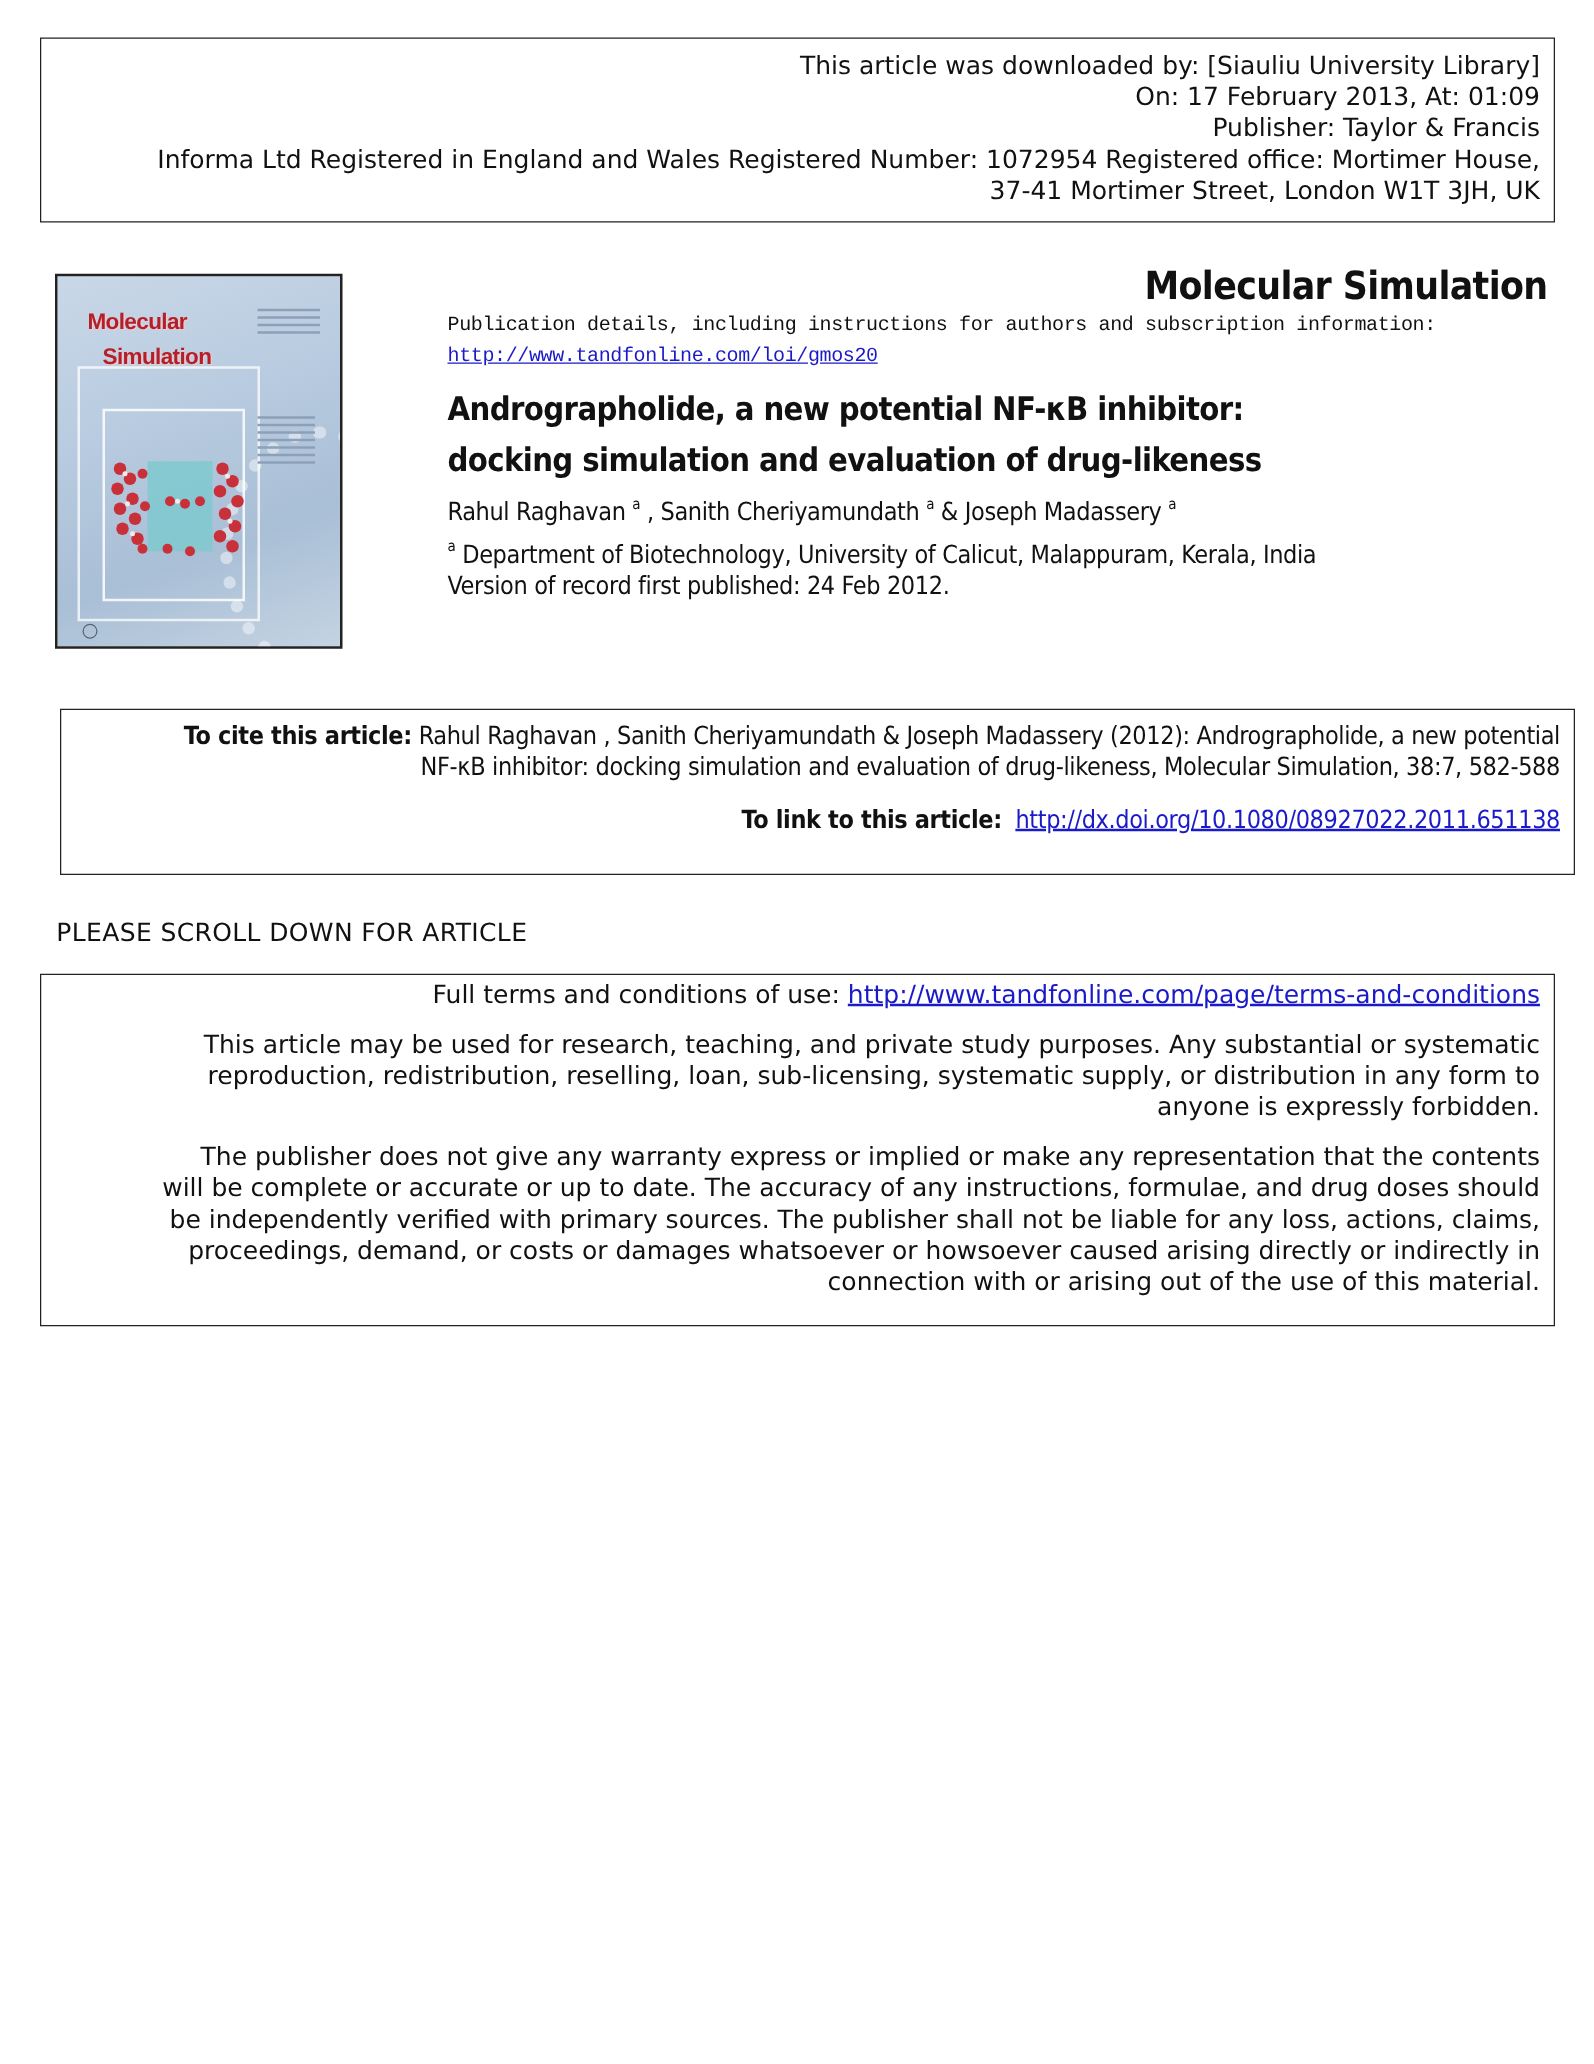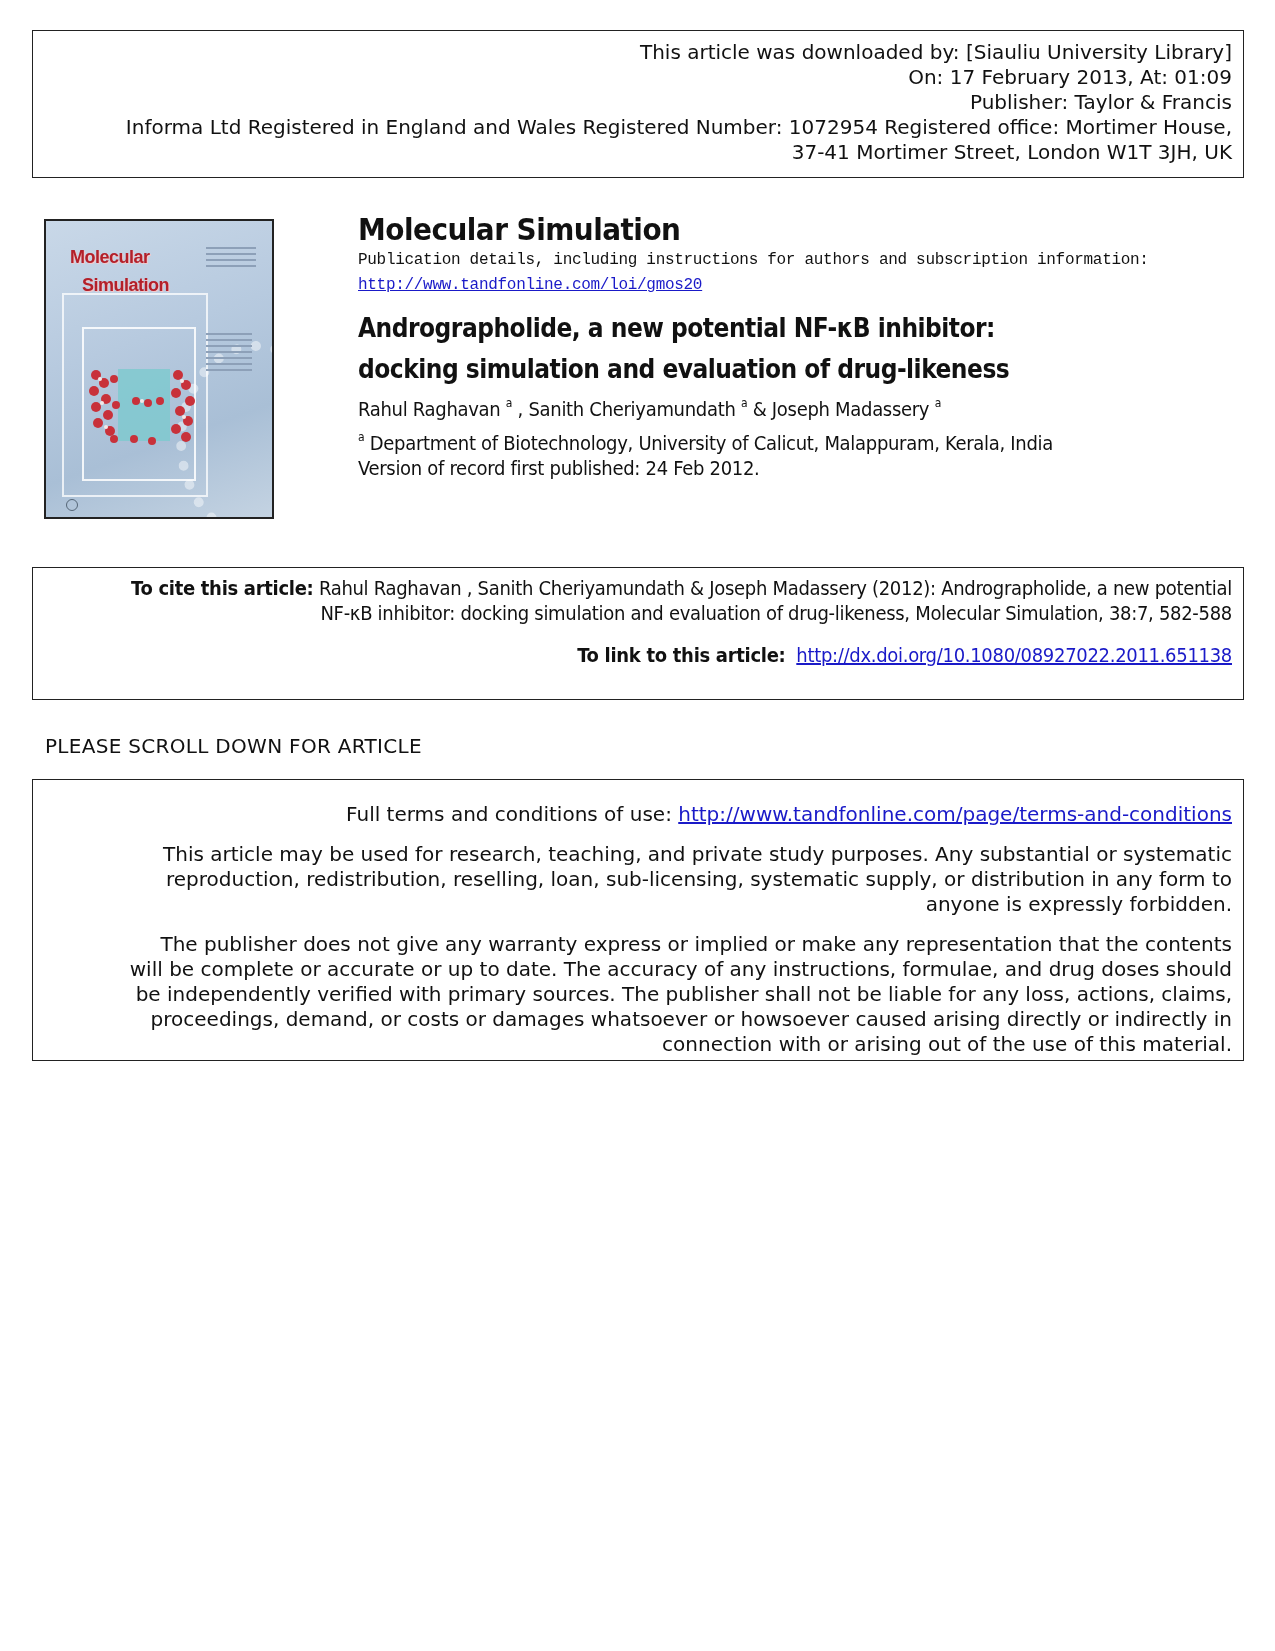--- a/index.html
+++ b/index.html
@@ -44,39 +44,39 @@
     position: absolute; left: 40px; top: 140px; width: 115px; height: 88px;
   }
   #cover .cv-tube {
     position: absolute; left: 130px; top: 120px; width: 140px; height: 180px; border-radius: 50%;
     border: 10px dotted rgba(255,255,255,0.45);
   }
   #cover .cv-logo { position: absolute; left: 20px; bottom: 6px; width: 10px; height: 10px; border-radius: 50%; border: 1px solid #567; }
 
   
   #journal { position: absolute; left: 358px; top: 210px; width: 880px; }
-  #journal-title { font-size: 31px; font-weight: bold; line-height: 38px; letter-spacing: -0.5px; }
+  #journal-title { font-size: 31px; font-weight: bold; line-height: 38px; letter-spacing: -0.5px; text-align: right; }
   .pub-details { font-size: 16px; line-height: 25px; white-space: nowrap; font-family: Liberation Mono, monospace; }
   #article-title { font-size: 26px; font-weight: bold; line-height: 41px; margin-top: 10px; letter-spacing: -0.5px; }
   #authors { font-size: 20px; line-height: 26px; margin-top: 6px; white-space: nowrap; }
   #affiliation { font-size: 20px; line-height: 26px; margin-top: 8px; white-space: nowrap; }
   #version { font-size: 20px; line-height: 25px; white-space: nowrap; }
   sup { font-size: 12px; vertical-align: 9px; line-height: 0; }
 
   
-  #cite-box { left: 32px; top: 567px; width: 1212px; height: 133px; padding: 8px 11px; }
+  #cite-box { left: 48px; top: 567px; width: 1212px; height: 133px; padding: 8px 11px; }
   #cite-box .cite { font-size: 20px; line-height: 25px; }
   #cite-box .link-line { font-size: 20px; line-height: 25px; margin-top: 17px; white-space: nowrap; }
   b.lbl { font-weight: bold; }
 
   
   #scroll-note { position: absolute; left: 45px; top: 734px; font-size: 20px; line-height: 25px; letter-spacing: 0.3px; }
 
   
-  #terms-box { left: 32px; top: 779px; width: 1212px; height: 282px; padding: 22px 11px; }
+  #terms-box { left: 32px; top: 779px; width: 1212px; height: 282px; padding: 3px 11px; }
   #terms-box p { margin: 0; font-size: 20px; line-height: 25px; }
   #terms-box p + p { margin-top: 15px; }
 </style>
 </head>
 <body>
 
 <div id="download-box" class="box sans">
   <div class="line">This article was downloaded by: [Siauliu University Library]</div>
   <div class="line">On: 17 February 2013, At: 01:09</div>
   <div class="line">Publisher: Taylor &amp; Francis</div>

